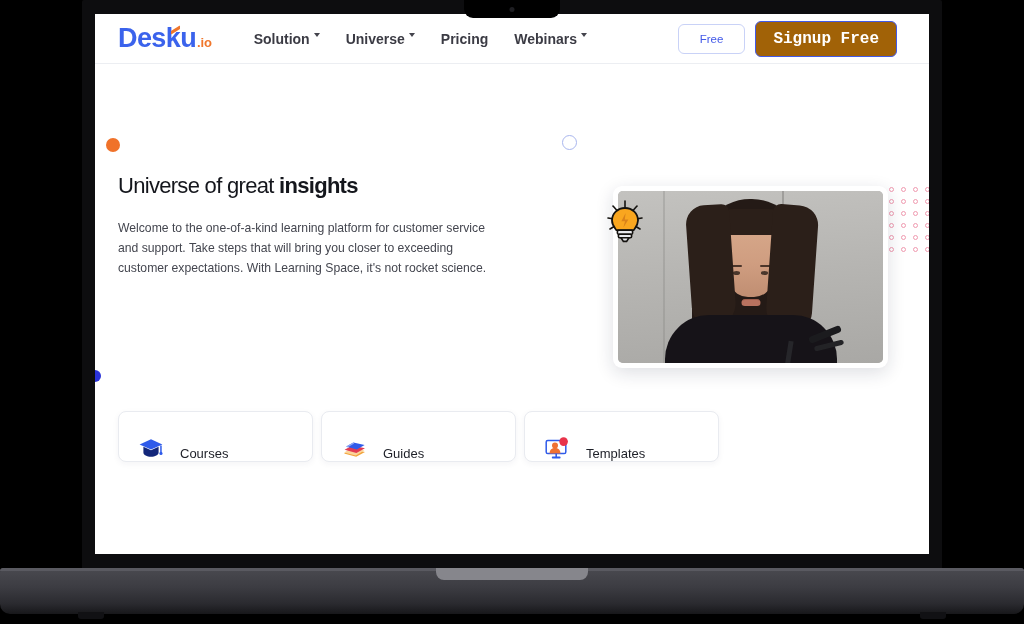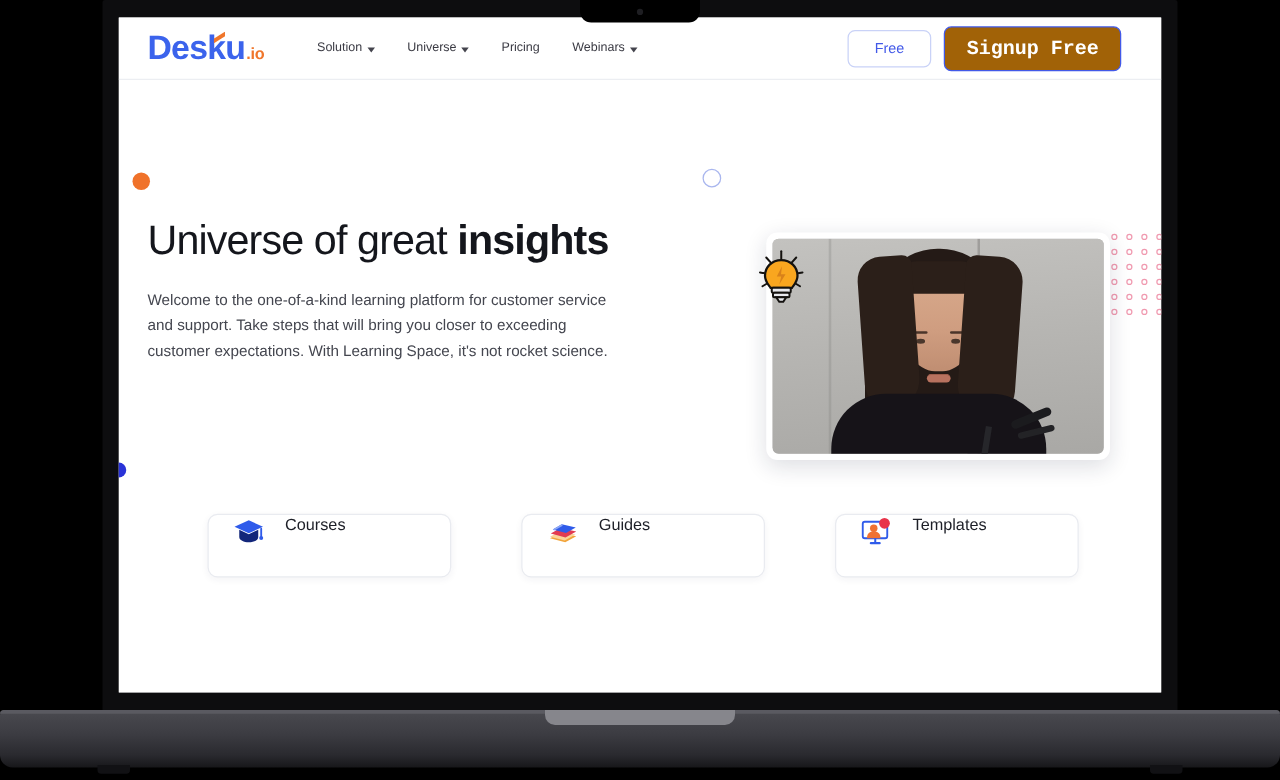--- a/index.html
+++ b/index.html
@@ -150,26 +150,26 @@
   }
 
   .main-nav {
     display: flex;
     align-items: center;
     gap: 26px;
     margin-left: 42px;
   }
   .nav-item {
     display: flex;
-    align-items: center;
     gap: 4px;
-    font-size: 10px;
+    font-size: 14px;
     color: #3b3b44;
     cursor: pointer;
     white-space: nowrap;
+    font-weight: bold;
   }
   .caret {
     width: 0; height: 0;
     border-left: 3.4px solid transparent;
     border-right: 3.4px solid transparent;
     border-top: 4.2px solid #44444d;
     margin-top: 2px;
   }
 
   .header-actions {
@@ -206,21 +206,21 @@
     height: 490px;
   }
 
   .hero-left {
     position: absolute;
     left: 23px;
     top: 110px;
     width: 400px;
   }
   .hero-title {
-    font-size: 33px;
+    font-size: 22px;
     font-weight: 400;
     color: #14161c;
     letter-spacing: -0.7px;
     line-height: 1.1;
     white-space: nowrap;
   }
   .hero-title b { font-weight: 700; }
 
   .hero-sub {
     margin-top: 20px;
@@ -470,25 +470,24 @@
     gap: 8px;
   }
   .rcard {
     width: 195px;
     height: 51px;
     background: #ffffff;
     border: 1px solid #e9ebf0;
     border-radius: 8px;
     box-shadow: 0 2px 6px rgba(30,35,70,0.05);
     display: flex;
-    align-items: flex-start;
+    align-items: flex-end;
     padding-left: 19px;
     gap: 16px;
     cursor: pointer;
-    margin-left: 48px;
   }
   .rcard-icon {
     width: 26px;
     height: 26px;
     flex: 0 0 26px;
     display: flex;
     align-items: center;
     justify-content: center;
   }
   .rcard-label {

